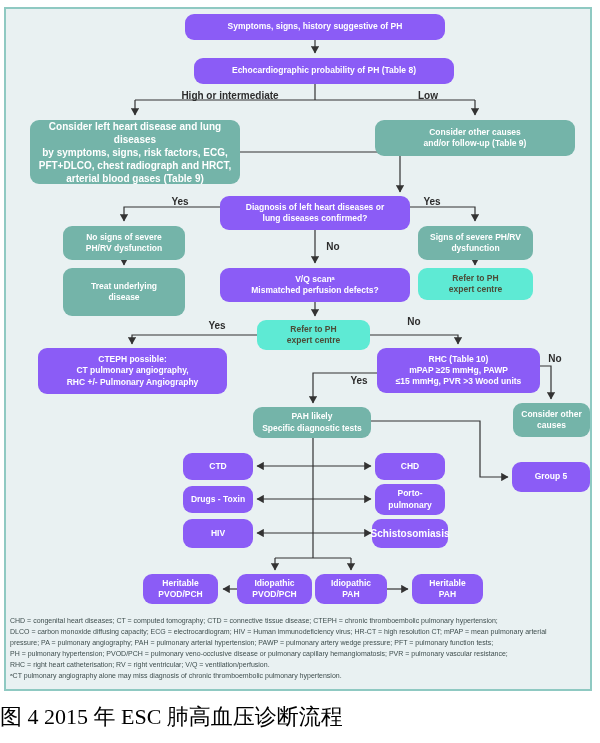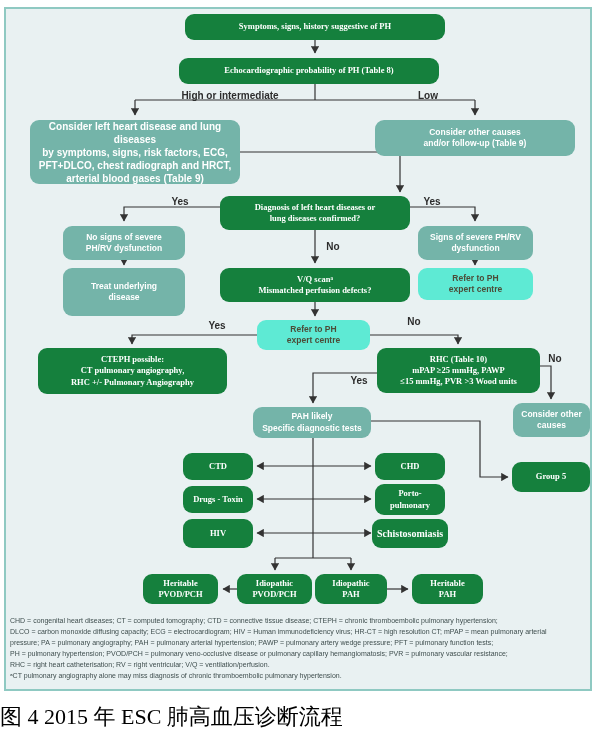--- a/index.html
+++ b/index.html
@@ -10,21 +10,21 @@
   .frame {
     position:absolute; left:4px; top:7px; width:588px; height:684px;
     background:#e9f1f2; border:2px solid #8fc9c2; box-sizing:border-box; z-index:0;
   }
   svg.connectors { position:absolute; left:0; top:0; z-index:1; }
   .box {
     position:absolute; z-index:2; display:flex; align-items:center; justify-content:center;
     text-align:center; font-weight:bold; font-size:8.5px; line-height:1.3;
     border-radius:9px; white-space:pre-line; padding:1px 3px; box-sizing:border-box;
   }
-  .dark   { background:#15803d; color:#ffffff;font-family:Liberation Serif, serif; }
+  .dark   { background:#8b5cf6; color:#ffffff; }
   .light  { background:#74b4a9; color:#ffffff; }
   .yellow { background:#5eead4; color:#4c4c38; }
   .fs8 { font-size:10px; }
   .lbl {
     position:absolute; z-index:2; font-size:10px; font-weight:bold; color:#2d2d2d;
     text-align:center; line-height:11px;
   }
   .legend {
     position:absolute; left:10px; top:615px; width:580px; z-index:2;
     font-size:7px; line-height:11px; color:#3f4e4e; font-weight:normal;
@@ -74,21 +74,21 @@
     <polyline points="313,533 257,533"></polyline>
     <polyline points="313,533 371,533"></polyline>
     <polyline points="275,558 275,570"></polyline>
     <polyline points="351,558 351,570"></polyline>
     <polyline points="237,589 223,589"></polyline>
     <polyline points="387,589 408,589"></polyline>
   </g>
 </svg>
 
 <div class="box dark" style="left:185px;top:14px;width:260px;height:26px">Symptoms, signs, history suggestive of PH</div>
-<div class="box dark" style="left:179px;top:58px;width:260px;height:26px">Echocardiographic probability of PH (Table 8)</div>
+<div class="box dark" style="left:194px;top:58px;width:260px;height:26px">Echocardiographic probability of PH (Table 8)</div>
 
 <span class="lbl" style="left:155px;top:90px;width:150px">High or intermediate</span>
 <span class="lbl" style="left:400px;top:90px;width:56px">Low</span>
 
 <div class="box light fs8" style="left:30px;top:120px;width:210px;height:64px">Consider left heart disease and lung diseases
 by symptoms, signs, risk factors, ECG,
 PFT+DLCO, chest radiograph and HRCT,
 arterial blood gases  (Table 9)</div>
 <div class="box light" style="left:375px;top:120px;width:200px;height:36px">Consider other causes
 and/or follow-up (Table 9)</div>

